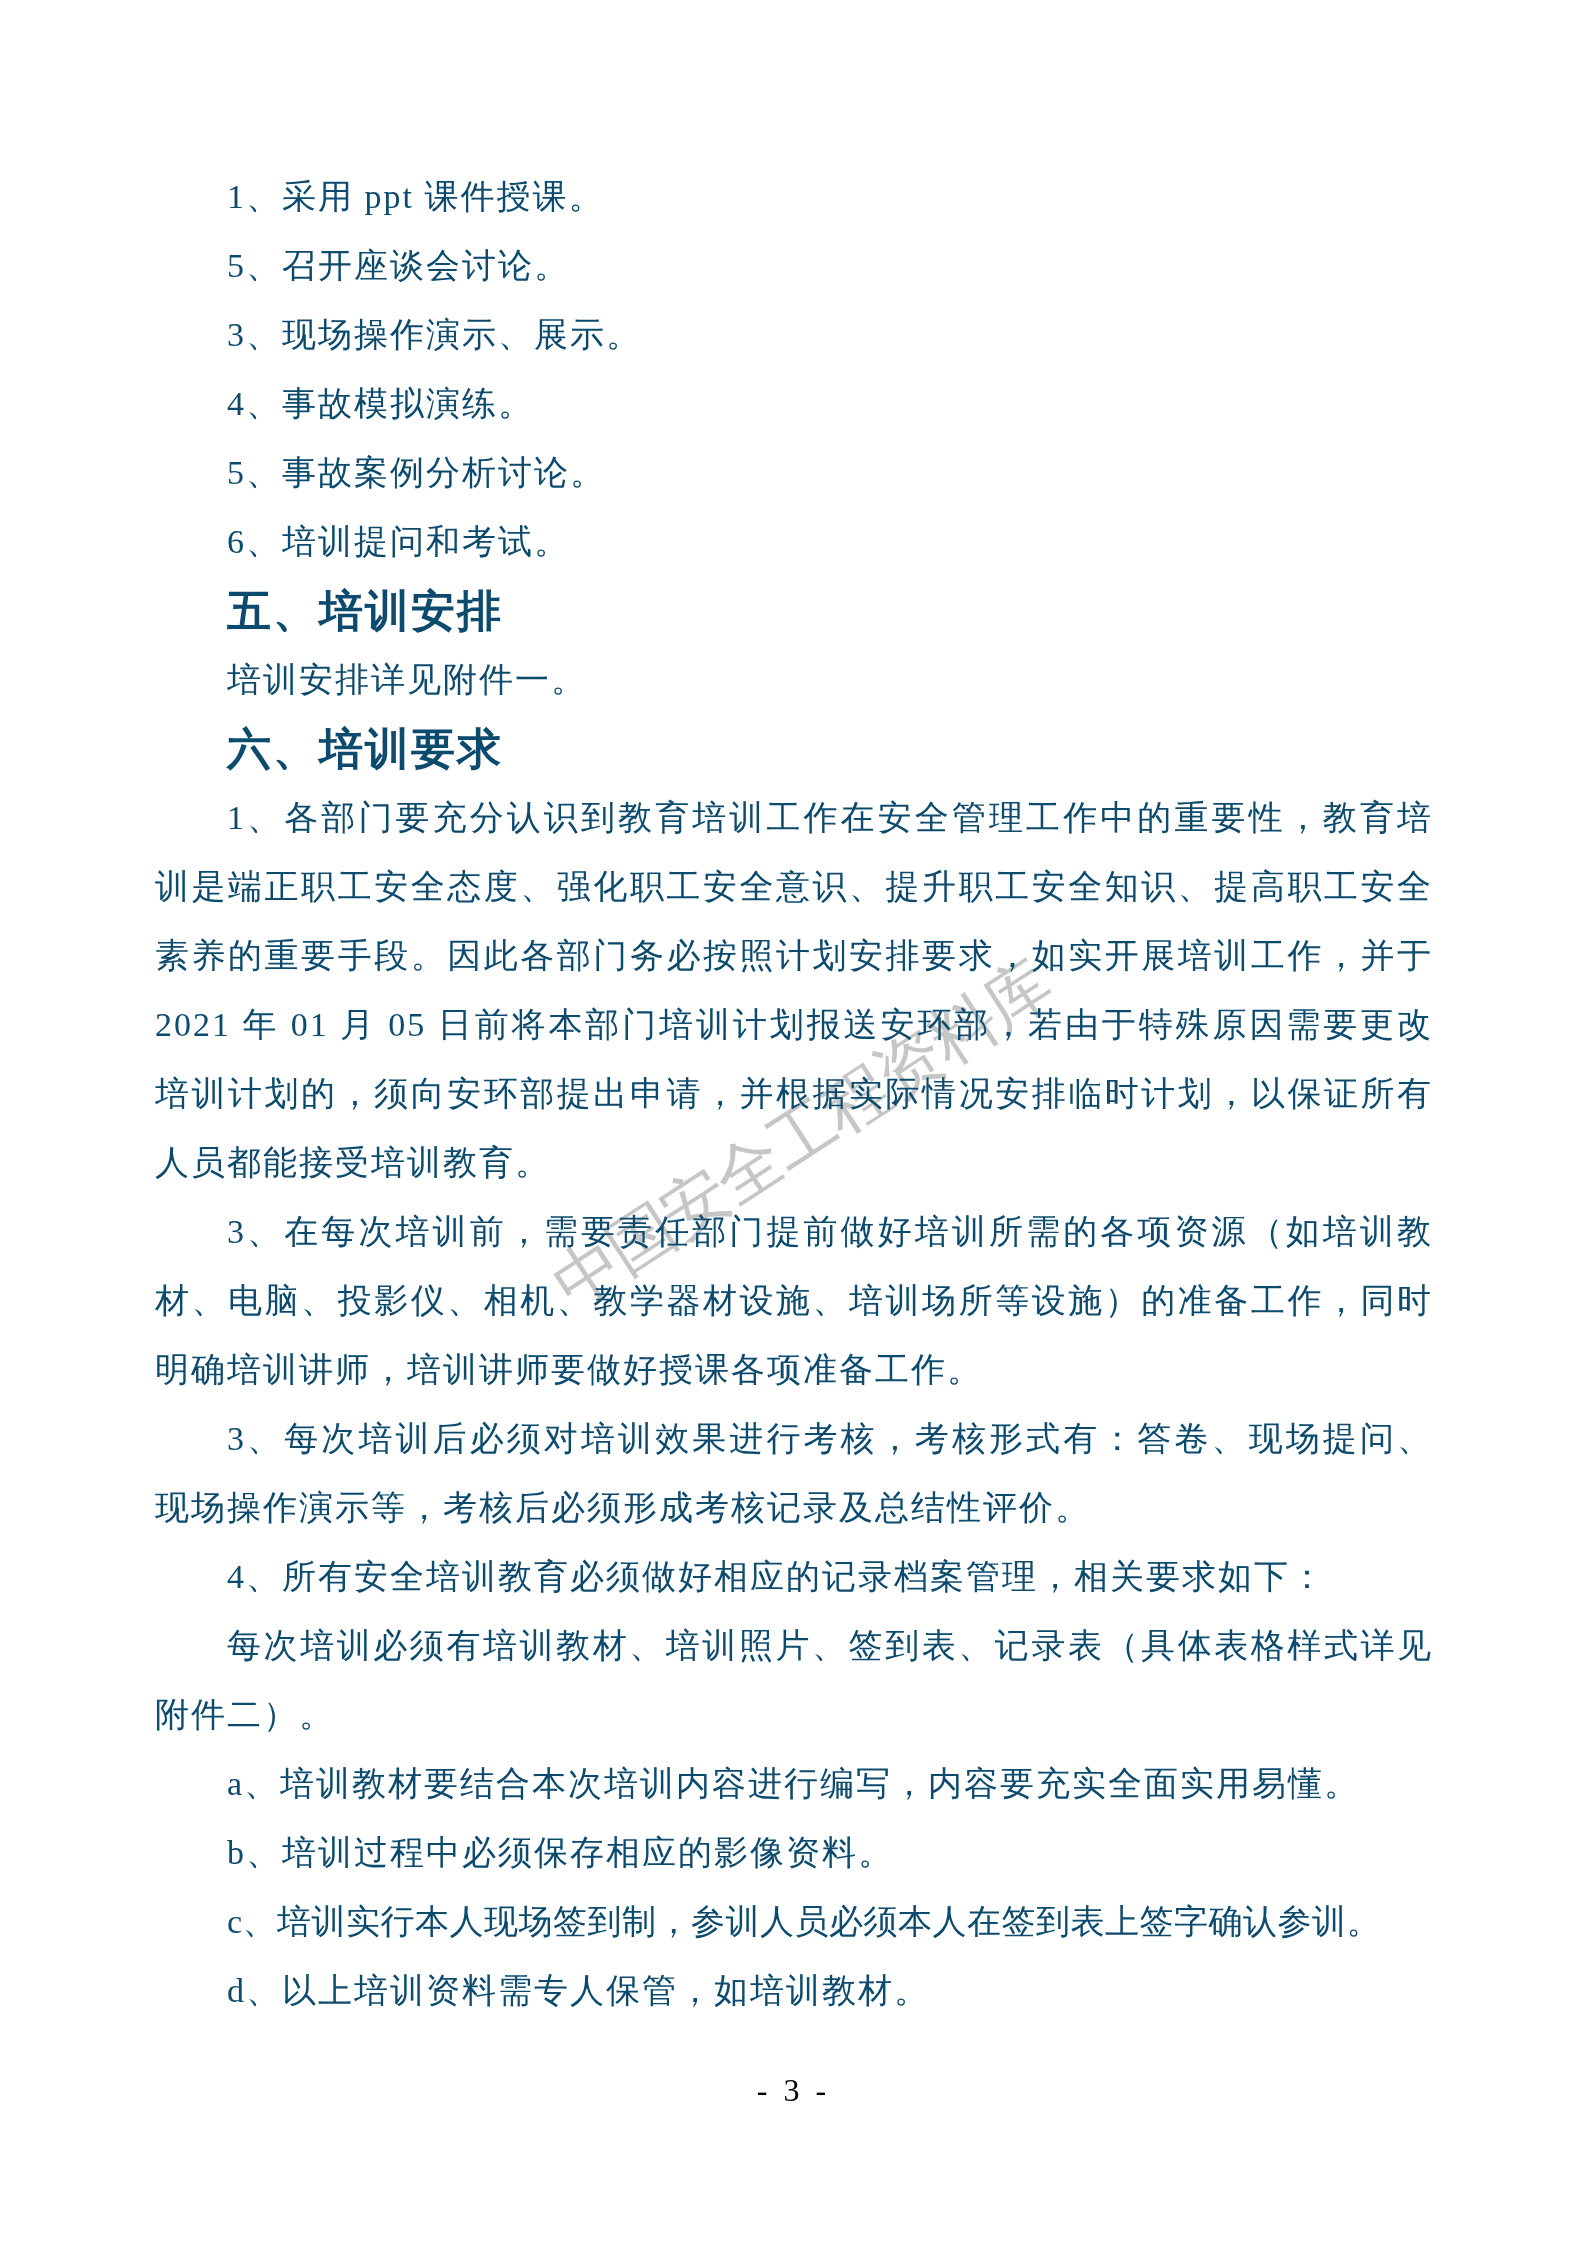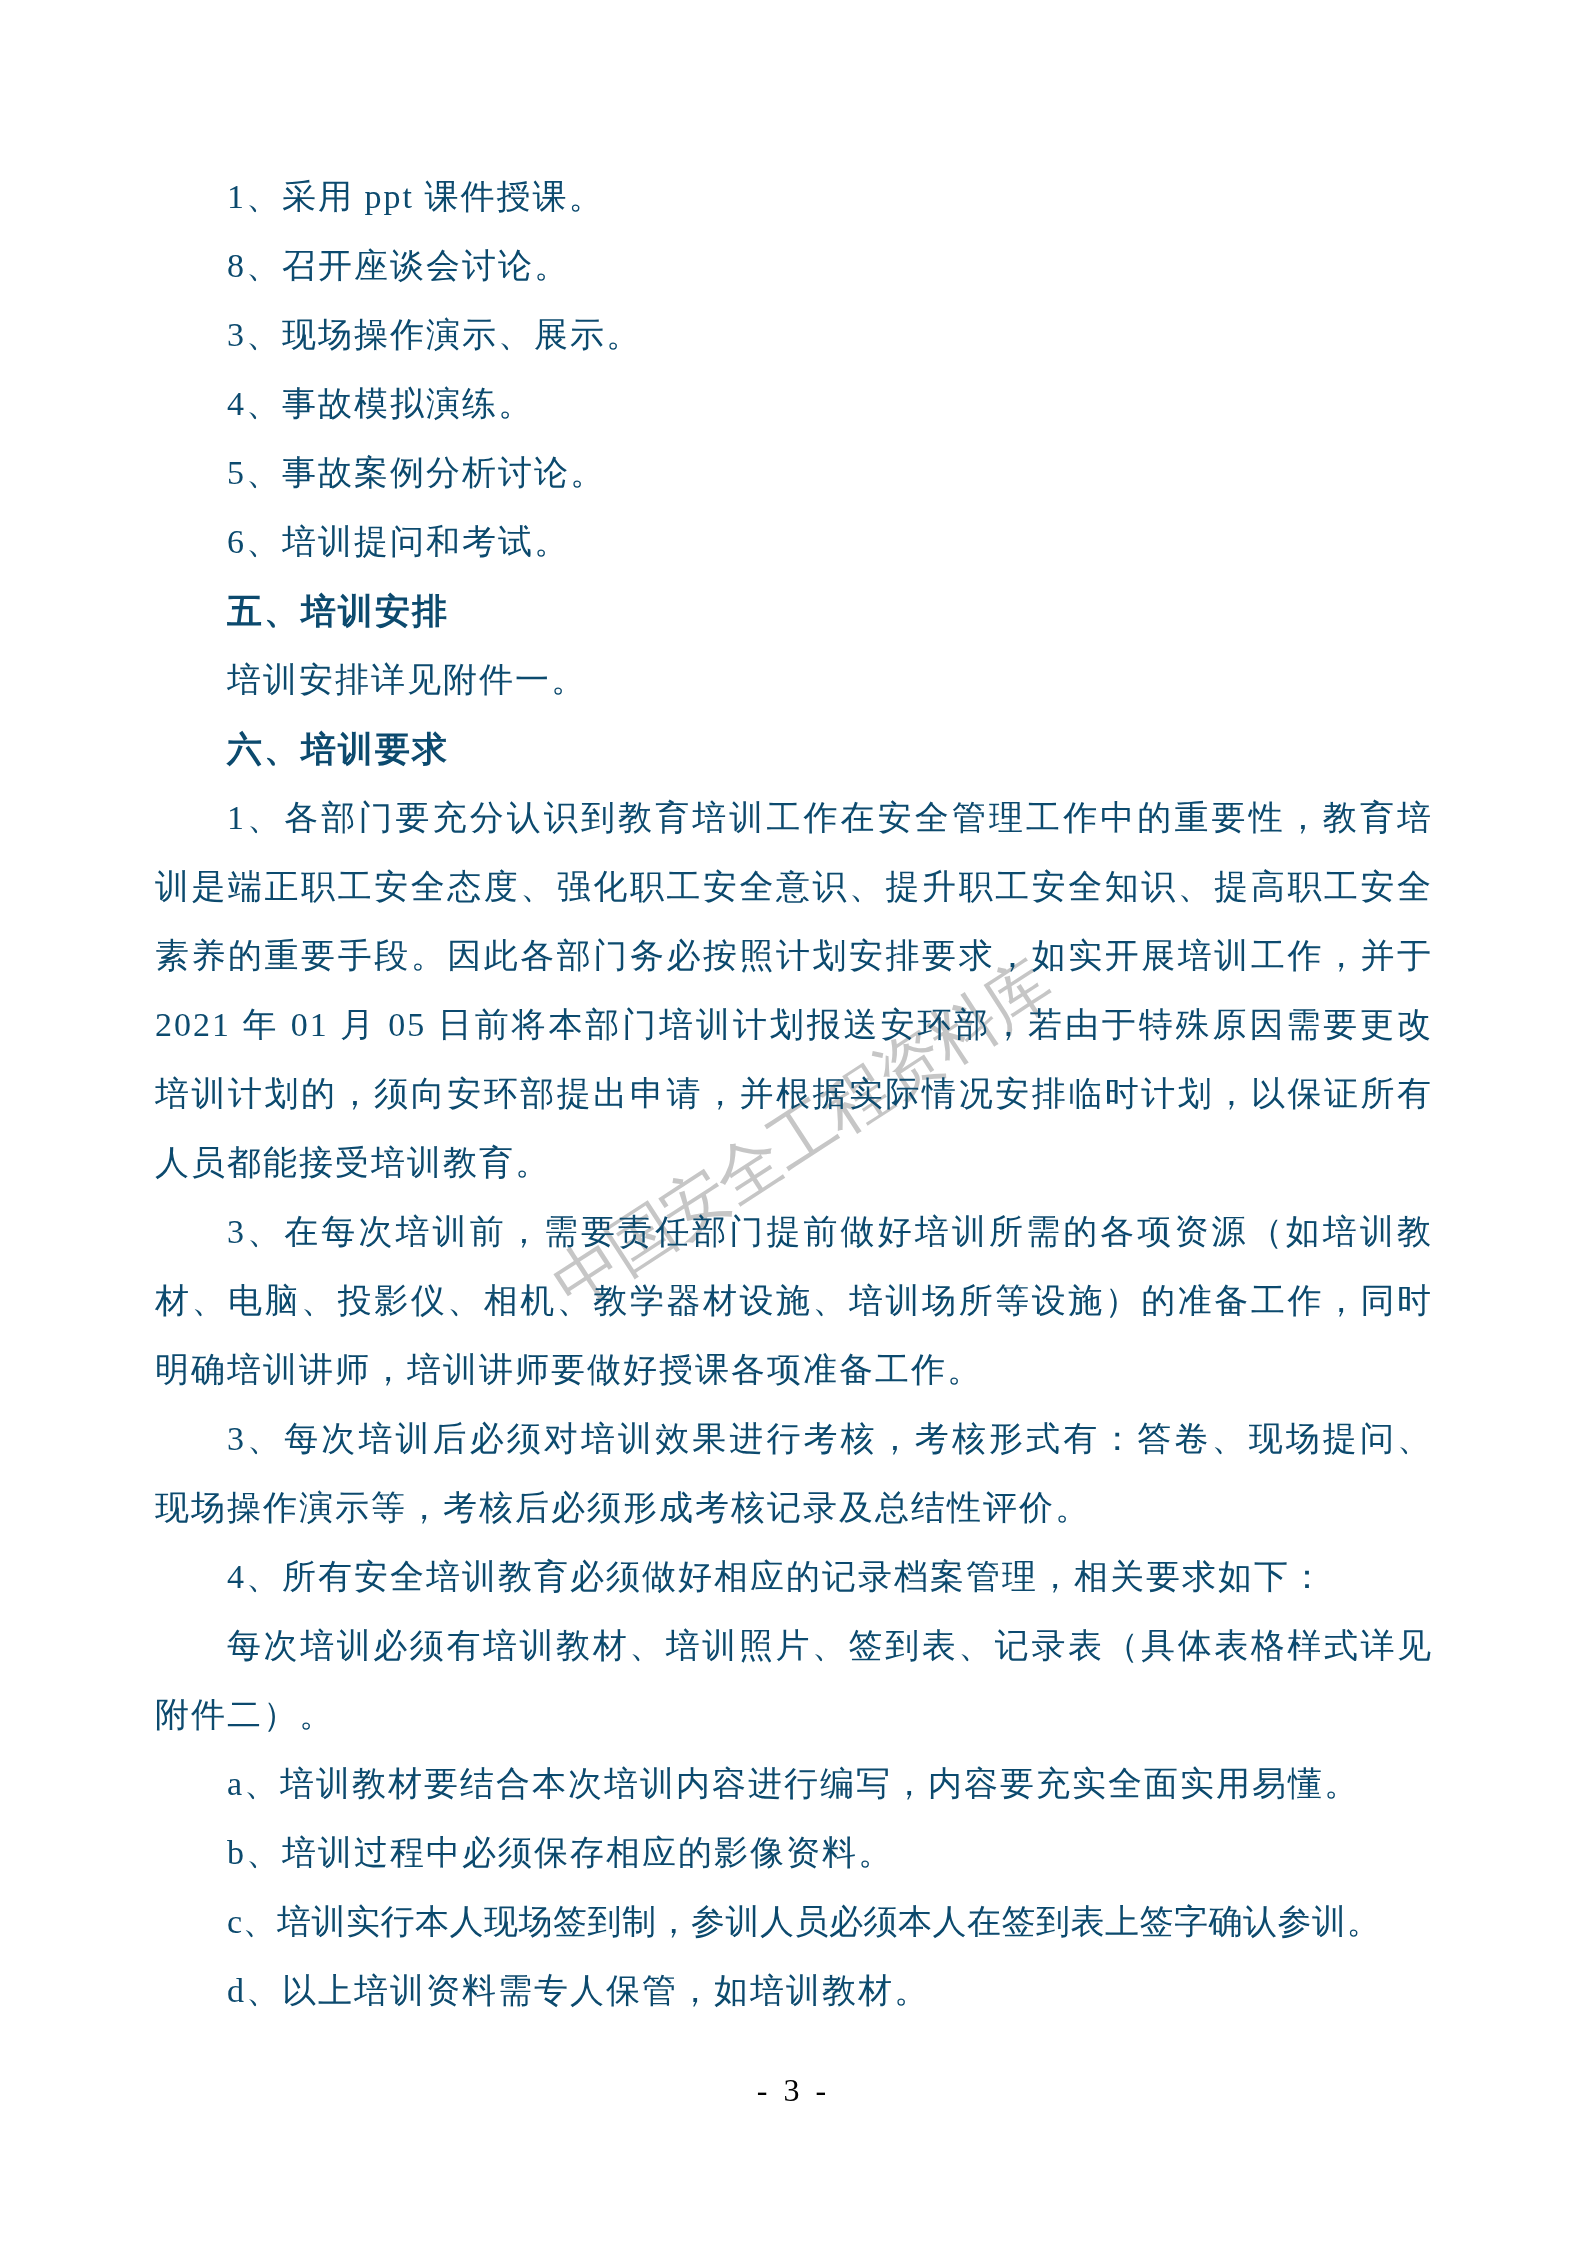--- a/index.html
+++ b/index.html
@@ -41,21 +41,21 @@
       line-height: 69px;
       letter-spacing: 2px;
       text-align: justify;
       text-justify: inter-ideograph;
       text-indent: 72px;
       color: #0c4a6e;
     }
     .heading {
       font-family: "Liberation Sans", "DejaVu Sans", sans-serif;
       font-weight: bold;
-      font-size: 35px;
+      font-size: 44px;
       text-align: left;
       letter-spacing: 2px;
     }
     .tight {
       letter-spacing: 0.5px;
     }
     .footer {
       position: absolute;
       left: 0;
       top: 2072px;
@@ -69,21 +69,21 @@
   </style>
 </head>
 <body>
 
 <div class="page">
 
   <div class="watermark">中国安全工程资料库</div>
 
   <div class="content">
     <div class="block">1、采用 ppt 课件授课。</div>
-    <div class="block">8、召开座谈会讨论。</div>
+    <div class="block">5、召开座谈会讨论。</div>
     <div class="block">3、现场操作演示、展示。</div>
     <div class="block">4、事故模拟演练。</div>
     <div class="block">5、事故案例分析讨论。</div>
     <div class="block">6、培训提问和考试。</div>
     <div class="block heading">五、培训安排</div>
     <div class="block">培训安排详见附件一。</div>
     <div class="block heading">六、培训要求</div>
     <div class="block">1、各部门要充分认识到教育培训工作在安全管理工作中的重要性，教育培训是端正职工安全态度、强化职工安全意识、提升职工安全知识、提高职工安全素养的重要手段。因此各部门务必按照计划安排要求，如实开展培训工作，并于 2021 年 01 月 05 日前将本部门培训计划报送安环部，若由于特殊原因需要更改培训计划的，须向安环部提出申请，并根据实际情况安排临时计划，以保证所有人员都能接受培训教育。</div>
     <div class="block">3、在每次培训前，需要责任部门提前做好培训所需的各项资源（如培训教材、电脑、投影仪、相机、教学器材设施、培训场所等设施）的准备工作，同时明确培训讲师，培训讲师要做好授课各项准备工作。</div>
     <div class="block">3、每次培训后必须对培训效果进行考核，考核形式有：答卷、现场提问、现场操作演示等，考核后必须形成考核记录及总结性评价。</div>

